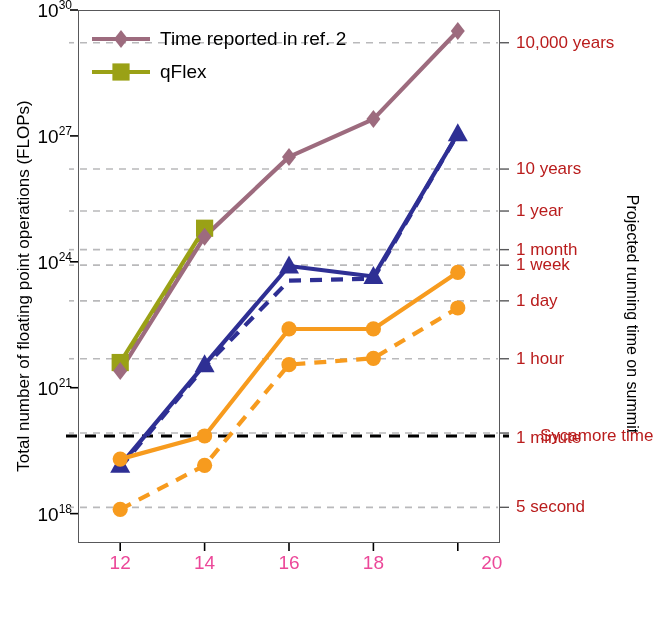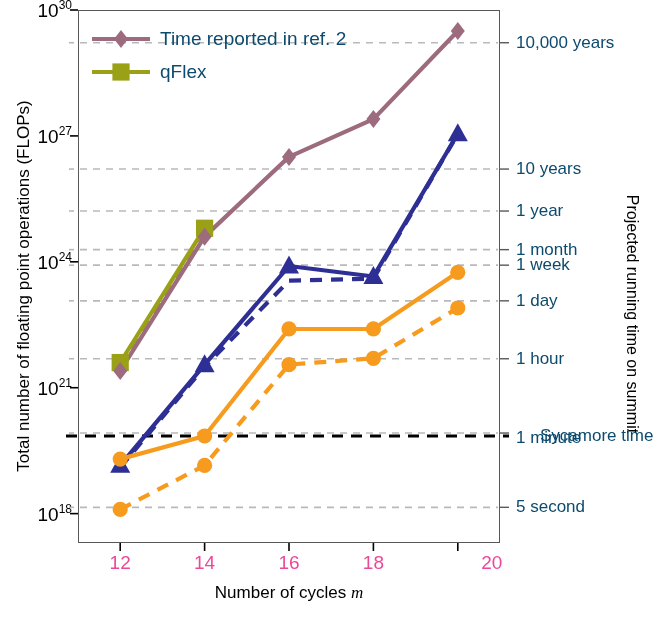--- a/index.html
+++ b/index.html
@@ -22,30 +22,30 @@
     text-align:center;font-size:17px;color:#000;white-space:nowrap;}
 
   #xticks{position:absolute;left:0;top:552px;width:660px;height:26px;}
   .xlab{position:absolute;transform:translateX(-50%);font-size:19px;color:#ec4899;}
   #xaxis-title{position:absolute;left:78px;top:583px;width:422px;text-align:center;
                font-size:17px;color:#000;}
   #xaxis-title i{font-family:"Liberation Serif",serif;font-style:italic;}
 
   
   .tlab{position:absolute;left:516px;transform:translateY(-50%);font-size:17px;
-        color:#0c4a6e;white-space:nowrap;}
+        color:#b91c1c;white-space:nowrap;}
   #rightaxis-title{position:absolute;left:452px;top:305px;width:360px;
     transform:rotate(90deg);transform-origin:center center;text-align:center;
     font-size:16px;color:#000;white-space:nowrap;}
 
   
   #legend{position:absolute;left:90px;top:22px;width:290px;}
   .leg-row{display:flex;align-items:center;height:33px;}
   .leg-sym{width:62px;height:26px;position:relative;flex:0 0 62px;}
-  .leg-txt{font-size:19px;color:#0c4a6e;margin-left:8px;white-space:nowrap;}
+  .leg-txt{font-size:19px;color:#000000;margin-left:8px;white-space:nowrap;}
 </style>
 </head>
 <body>
 
 <div id="root">
 
   <div id="yaxis-title">Total number of floating point operations (FLOPs)</div>
 
   <div id="ymajor-wrap">
       <div class="ylab-major" style="top: 10px;"><span>10</span><sup>30</sup></div>
@@ -127,23 +127,20 @@
       <circle cx="457.8" cy="272.3031496062992" r="7.6" fill="#f79b1e"></circle>
     </svg>
 
   <div id="xticks">
       <div class="xlab" style="left: 120.2px;">12</div>
       <div class="xlab" style="left: 204.6px;">14</div>
       <div class="xlab" style="left: 289px;">16</div>
       <div class="xlab" style="left: 373.4px;">18</div>
       <div class="xlab" style="left: 457.8px; margin-left: 34px;">20</div>
     </div>
-  <div id="xaxis-title">
-    <span>Number of cycles </span><i>m</i>
-  </div>
 
   <div id="rightaxis-title">Projected running time on summit</div>
 
   <div id="legend">
       <div class="leg-row">
         <div class="leg-sym"><svg width="62" height="26">
             <line x1="2" y1="13" x2="60" y2="13" stroke="#9d6b7e" stroke-width="4.2"></line>
             <polygon points="31,4 38,13 31,22 24,13" fill="#9d6b7e"></polygon>
           </svg></div>
         <div class="leg-txt">Time reported in ref. 2</div>

